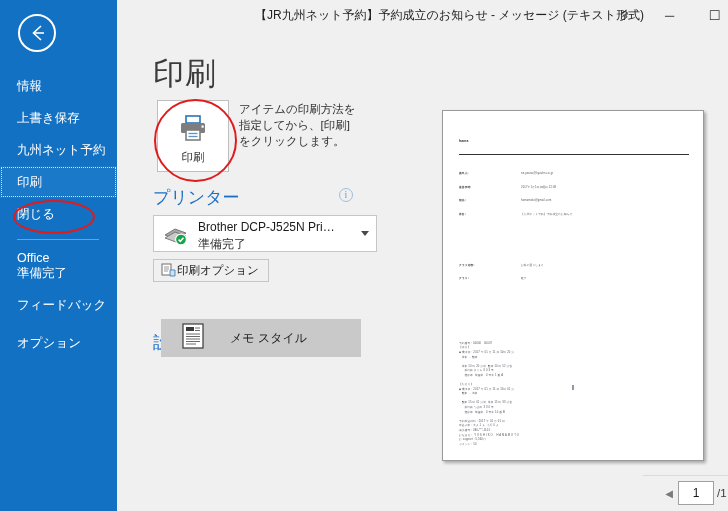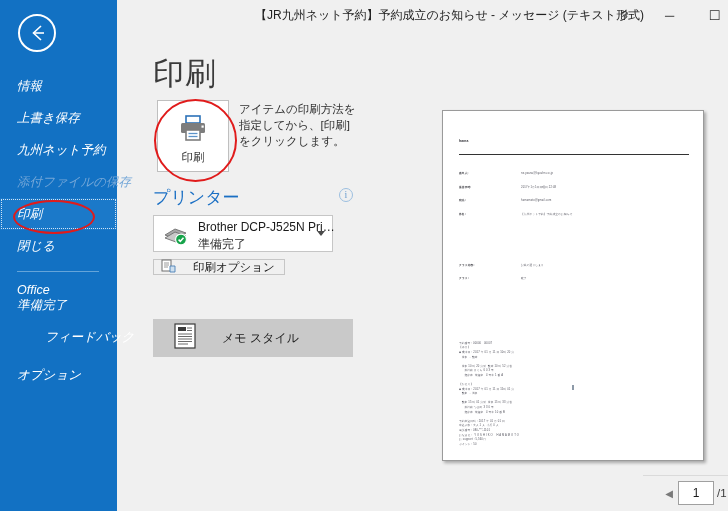--- a/index.html
+++ b/index.html
@@ -49,21 +49,20 @@
     position: relative;
     display: block;
     height: 32px;
     line-height: 32px;
     padding-left: 17px;
     color: #ffffff;
     font-size: 12.5px;
     white-space: nowrap;
     cursor: pointer;
     box-sizing: border-box;
-    font-style: italic;
   }
   .nav-item.disabled {
     color: #74a7d8;
     cursor: default;
   }
   .nav-item.selected {
     background: #1b79c9;
     outline: 1px dotted #cfe3f5;
     outline-offset: -2px;
   }
@@ -189,21 +188,21 @@
     line-height: 12px;
     text-align: center;
     font-family: "Liberation Serif", serif;
     cursor: pointer;
     box-sizing: border-box;
   }
 
   .printer-combo {
     position: absolute;
     left: 36px; top: 184px;
-    width: 180px; height: 37px;
+    width: 224px; height: 37px;
     background: #ffffff;
     border: 1px solid #c6c6c6;
     box-sizing: border-box;
     cursor: pointer;
   }
   .printer-combo .pr-icon {
     position: absolute; left: 8px; top: 8px;
   }
   .printer-combo .pr-name {
     position: absolute; left: 44px; top: 4px;
@@ -219,37 +218,37 @@
     position: absolute; right: 7px; top: 15px;
     width: 0; height: 0;
     border-left: 4px solid transparent;
     border-right: 4px solid transparent;
     border-top: 5px solid #4a4a4a;
   }
 
   .print-options-btn {
     position: absolute;
     left: 36px; top: 228px;
-    height: 16px;
+    height: 23px;
     padding: 0 9px 0 7px;
     background: #f0f0f0;
     border: 1px solid #c6c6c6;
     box-sizing: border-box;
     display: flex;
     align-items: center;
-    gap: 17px;
+    gap: 1px;
     font-size: 11.5px;
     color: #1a1a1a;
     cursor: pointer;
     white-space: nowrap;
   }
 
   .style-item {
     position: absolute;
-    left: 36px; top: 288px;
+    left: 44px; top: 288px;
     width: 200px; height: 38px;
     background: #c9c9c9;
     border: 1px solid #c9c9c9;
     box-sizing: border-box;
     display: flex;
     align-items: center;
     cursor: pointer;
   }
   .style-item .sicon { margin-left: 20px; }
   .style-item .slabel {
@@ -365,37 +364,34 @@
     <div class="nav">
       <div class="nav-item">
         <span>情報</span>
       </div>
       <div class="nav-item">
         <span>上書き保存</span>
       </div>
       <div class="nav-item">
         <span>九州ネット予約</span>
       </div>
-      <div class="nav-item disabled">
-        <span>添付ファイルの保存</span>
-      </div>
       <div class="nav-item selected">
         <span>印刷</span>
       </div>
       <div class="nav-item">
         <span>閉じる</span>
       </div>
 
       <div class="nav-sep"></div>
 
       <div class="nav-item two-line">
         <span>Office</span>
         <span>準備完了</span>
       </div>
-      <div class="nav-item" style="margin-top:6px;margin-left:28px;">
+      <div class="nav-item" style="margin-top:6px;">
         <span>フィードバック</span>
       </div>
       <div class="nav-item" style="margin-top:6px;">
         <span>オプション</span>
       </div>
     </div>
   </div>
 
   <div class="ellipse" id="ellipse-nav-print"></div>
 

